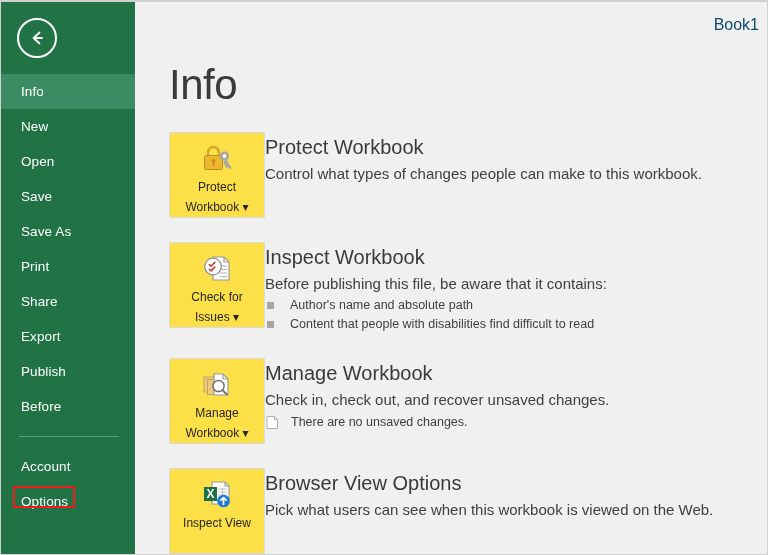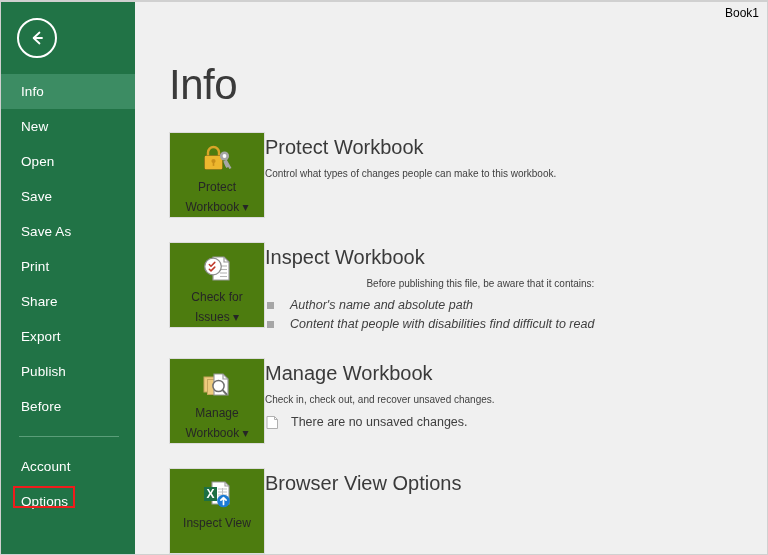--- a/index.html
+++ b/index.html
@@ -89,23 +89,23 @@
     flex: 1 1 auto;
     position: relative;
     background: #f0f0f0;
     padding: 0;
     overflow: hidden;
   }
 
   .workbook-name {
     position: absolute;
     right: 8px;
-    top: 4px;
-    font-size: 12px;
-    color: #000000;
+    top: 14px;
+    font-size: 16px;
+    color: #0c4a6e;
     white-space: nowrap;
   }
 
   .page-title {
     font-size: 42px;
     font-weight: 300;
     color: #3a3a3a;
     letter-spacing: -0.5px;
     padding: 62px 0 0 34px;
     line-height: 1;
@@ -118,21 +118,21 @@
   .section {
     display: flex;
     align-items: flex-start;
     margin-bottom: 24px;
   }
 
   .big-btn {
     width: 96px;
     height: 86px;
     flex: 0 0 96px;
-    background: #4d7c0f;
+    background: #fde047;
     border: 1px solid #dcdcdc;
     display: flex;
     flex-direction: column;
     align-items: center;
     justify-content: flex-start;
     padding-top: 8px;
     cursor: pointer;
   }
   .big-btn .icon-wrap {
     height: 34px;
@@ -154,32 +154,30 @@
     padding-top: 2px;
   }
   .section-heading {
     font-size: 20px;
     font-weight: 400;
     color: #3a3a3a;
     line-height: 26px;
     margin-bottom: 5px;
   }
   .section-desc {
-    font-size: 10px;
+    font-size: 15px;
     color: #404040;
     line-height: 18px;
-    text-align: right;
   }
 
   .bullet-list { margin-top: 3px; }
   .bullet-row {
     display: flex;
     align-items: center;
     line-height: 19px;
-    font-style: italic;
   }
   .bullet-sq {
     width: 7px;
     height: 7px;
     background: #a6a6a6;
     flex: 0 0 7px;
     margin-right: 16px;
     margin-left: 2px;
   }
   .bullet-text {
@@ -395,18 +393,19 @@
               <text x="10.5" y="20" font-family="'Liberation Sans',sans-serif" font-size="12" font-weight="bold" fill="#ffffff" text-anchor="middle">X</text>
 
               <circle cx="23.5" cy="23" r="6.3" fill="#1c7bd4"></circle>
               <path d="M23.5 19.6 L23.5 26.4 M20.9 22.2 L23.5 19.6 L26.1 22.2" fill="none" stroke="#ffffff" stroke-width="1.7" stroke-linecap="round" stroke-linejoin="round"></path>
             </svg>
           </div>
           <div class="btn-label">Inspect View</div>
         </div>
         <div class="section-body">
           <div class="section-heading">Browser View Options</div>
+          <div class="section-desc">Pick what users can see when this workbook is viewed on the Web.</div>
         </div>
       </div>
 
     </div>
   </div>
 </div>
 
 </body></html>

